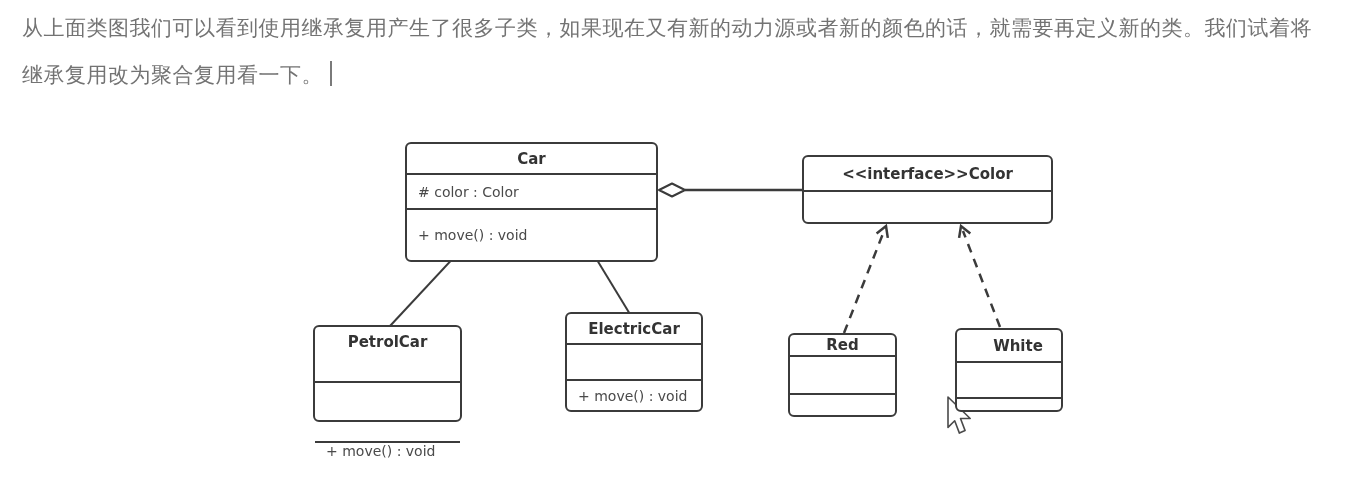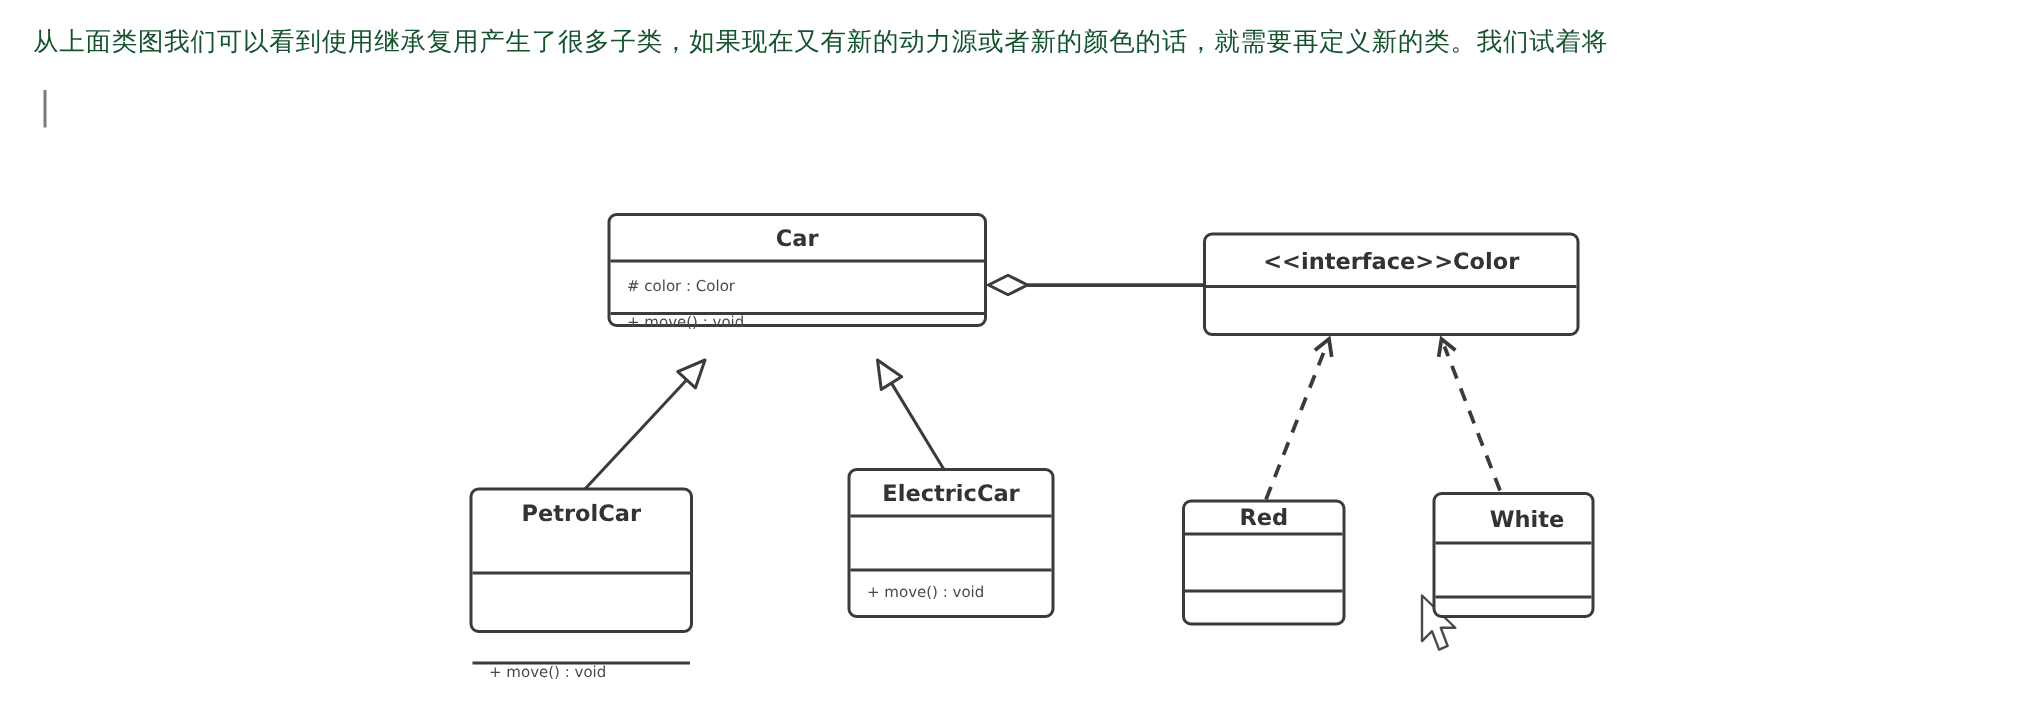--- a/index.html
+++ b/index.html
@@ -6,22 +6,22 @@
   #screen{
     position:relative;
     width:1361px;height:481px;
     background:#ffffff;
     overflow:hidden;
     font-family:"Liberation Sans","DejaVu Sans",sans-serif;
   }
   
   .para-line{
     position:absolute;left:22px;
-    font-size:17px;line-height:30px;
-    color:#14532d;
+    font-size:21px;line-height:30px;
+    color:#737373;
     white-space:nowrap;
     letter-spacing:0.5px;
   }
   #para-line1{top:13px;}
   #para-line2{top:60px;}
   .text-caret{
     display:inline-block;
     width:2px;height:25px;
     background:#7a7a7a;
     margin-left:7px;
@@ -38,27 +38,27 @@
     font-family:"DejaVu Sans","Liberation Sans",sans-serif;
   }
   .uml-title{
     display:flex;align-items:center;justify-content:center;
     font-weight:bold;font-size:15px;color:#333;
     flex:0 0 auto;
   }
   .uml-sec{
     border-top:2px solid #3b3b3b;
     display:flex;align-items:center;
-    font-size:10px;color:#4a4a4a;
+    font-size:14px;color:#4a4a4a;
     padding-left:11px;
     flex:0 0 auto;
   }
   .uml-sec.grow{flex:1 1 auto;}
   .uml-sec.empty{padding-left:0;}
-  #box-car        {left:405px;top:142px;width:253px;height:76px;}
+  #box-car        {left:405px;top:142px;width:253px;height:120px;}
   #box-car .uml-title{height:29px;}
   #box-car .sec-attr{height:33px;}
   #box-interface  {left:802px;top:155px;width:251px;height:69px;}
   #box-interface .uml-title{height:33px;}
   #box-petrolcar  {left:313px;top:325px;width:149px;height:97px;gap:24px;}
   #box-petrolcar .uml-title{height:30px;}
   #box-petrolcar .sec-attr{height:34px;}
   #box-electriccar{left:565px;top:312px;width:138px;height:100px;}
   #box-electriccar .uml-title{height:29px;}
   #box-electriccar .sec-attr{height:34px;}
@@ -74,21 +74,21 @@
     pointer-events:none;
   }
 </style>
 </head>
 <body>
 
 <div id="screen">
 
   <div>
     <div id="para-line1" class="para-line">从上面类图我们可以看到使用继承复用产生了很多子类，如果现在又有新的动力源或者新的颜色的话，就需要再定义新的类。我们试着将</div>
-    <div id="para-line2" class="para-line"><span class="text-caret"></span></div>
+    <div id="para-line2" class="para-line"><span>继承复用改为聚合复用看一下。</span><span class="text-caret"></span></div>
   </div>
 
   <svg id="connector-layer" viewBox="0 0 1361 481" xmlns="http://www.w3.org/2000/svg">
 
     <line x1="390" y1="326" x2="458" y2="253" stroke="#3b3b3b" stroke-width="2"></line>
     <polygon points="470,240 463.6,258.6 451.8,247.8" fill="#ffffff" stroke="#3b3b3b" stroke-width="2" stroke-linejoin="round"></polygon>
 
     <line x1="636" y1="324" x2="594.3" y2="255.4" stroke="#3b3b3b" stroke-width="2"></line>
     <polygon points="585,240 601.1,251.2 587.5,259.6" fill="#ffffff" stroke="#3b3b3b" stroke-width="2" stroke-linejoin="round"></polygon>
 

